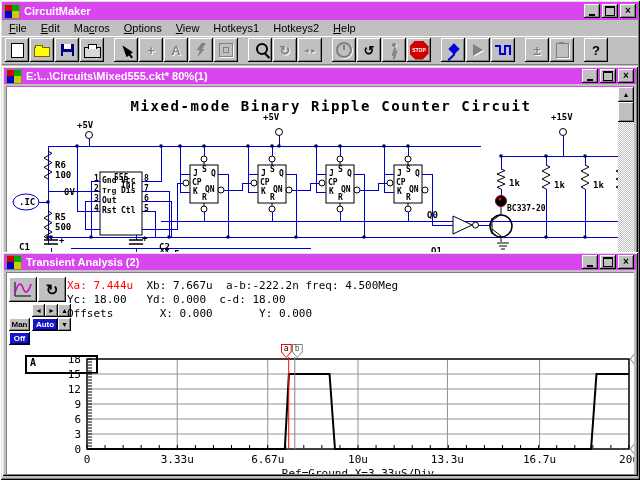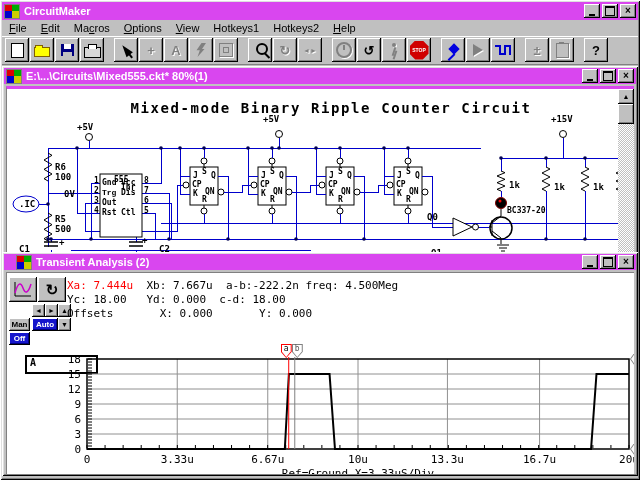--- a/index.html
+++ b/index.html
@@ -76,35 +76,35 @@
       linear-gradient(#0000cc,#0000cc) 9px 0/6px 2px no-repeat,
       linear-gradient(#0000cc,#0000cc) 4px 0/2px 10px no-repeat,
       linear-gradient(#0000cc,#0000cc) 9px 0/2px 10px no-repeat,
       linear-gradient(#0000cc,#0000cc) 14px 0/2px 10px no-repeat;}
   .ti-clipboard-tool{width:11px;height:13px;border:1px solid #808080;background:#c0c0c0;position:relative;box-shadow:1px 1px 0 #fff;}
   .ti-clipboard-tool::before{content:"";position:absolute;left:2px;top:-2px;width:5px;height:2px;background:#808080;}
   
   #circuit-window{position:absolute;left:2px;top:66px;width:636px;height:217px;}
   #circuit-titlebar{left:2px;top:2px;right:2px;height:16px;padding-left:2px;}
   #circuit-client{position:absolute;left:4px;top:20px;right:4px;bottom:0;background:#fff;
-      border-left:1px solid #808080;border-top:3px solid #d946ef;overflow:hidden;}
+      border-left:1px solid #808080;border-top:1px solid #d946ef;overflow:hidden;}
   #schem{position:absolute;left:4px;top:8px;width:612px;height:158px;}
   #schem svg{position:absolute;left:0;top:0;}
   .heading{position:absolute;left:40px;top:3px;width:560px;text-align:center;
       font-family:"DejaVu Sans Mono",monospace;font-weight:bold;font-size:14px;letter-spacing:1.6px;color:#000;}
   .sl{position:absolute;font-family:"DejaVu Sans Mono",monospace;font-weight:bold;
       font-size:9px;line-height:9px;color:#000;white-space:pre;}
   .sl8{font-size:8px;line-height:8px;}
   .vscroll{position:absolute;right:0;top:0;width:16px;bottom:0;
       background:repeating-conic-gradient(#fff 0% 25%, #c0c0c0 0% 50%);background-size:2px 2px;}
   .vscroll .sb-up{position:absolute;left:0;top:0;width:16px;height:15px;font-size:7px;}
   .vscroll .sb-thumb{position:absolute;left:0;top:15px;width:16px;height:20px;}
   
   #analysis-window{position:absolute;left:2px;top:252px;width:636px;height:224px;}
-  #analysis-titlebar{left:2px;top:2px;right:2px;height:16px;padding-left:12px;}
+  #analysis-titlebar{left:2px;top:2px;right:2px;height:16px;padding-left:2px;}
   #analysis-client{position:absolute;left:4px;top:20px;right:4px;bottom:2px;background:#fff;
       border-left:1px solid #808080;border-top:1px solid #808080;overflow:hidden;}
   
   .pbtn{position:absolute;font-size:8px;font-weight:bold;}
   .bluebtn{background:#1515cc;color:#fff;
       box-shadow:inset -1px -1px 0 #000, inset 1px 1px 0 #fff, inset -2px -2px 0 #000080;}
   .ro{position:absolute;font-family:"DejaVu Sans Mono",monospace;font-size:11px;line-height:12px;
       white-space:pre;color:#000;}
   .red{color:#f00;}
   

